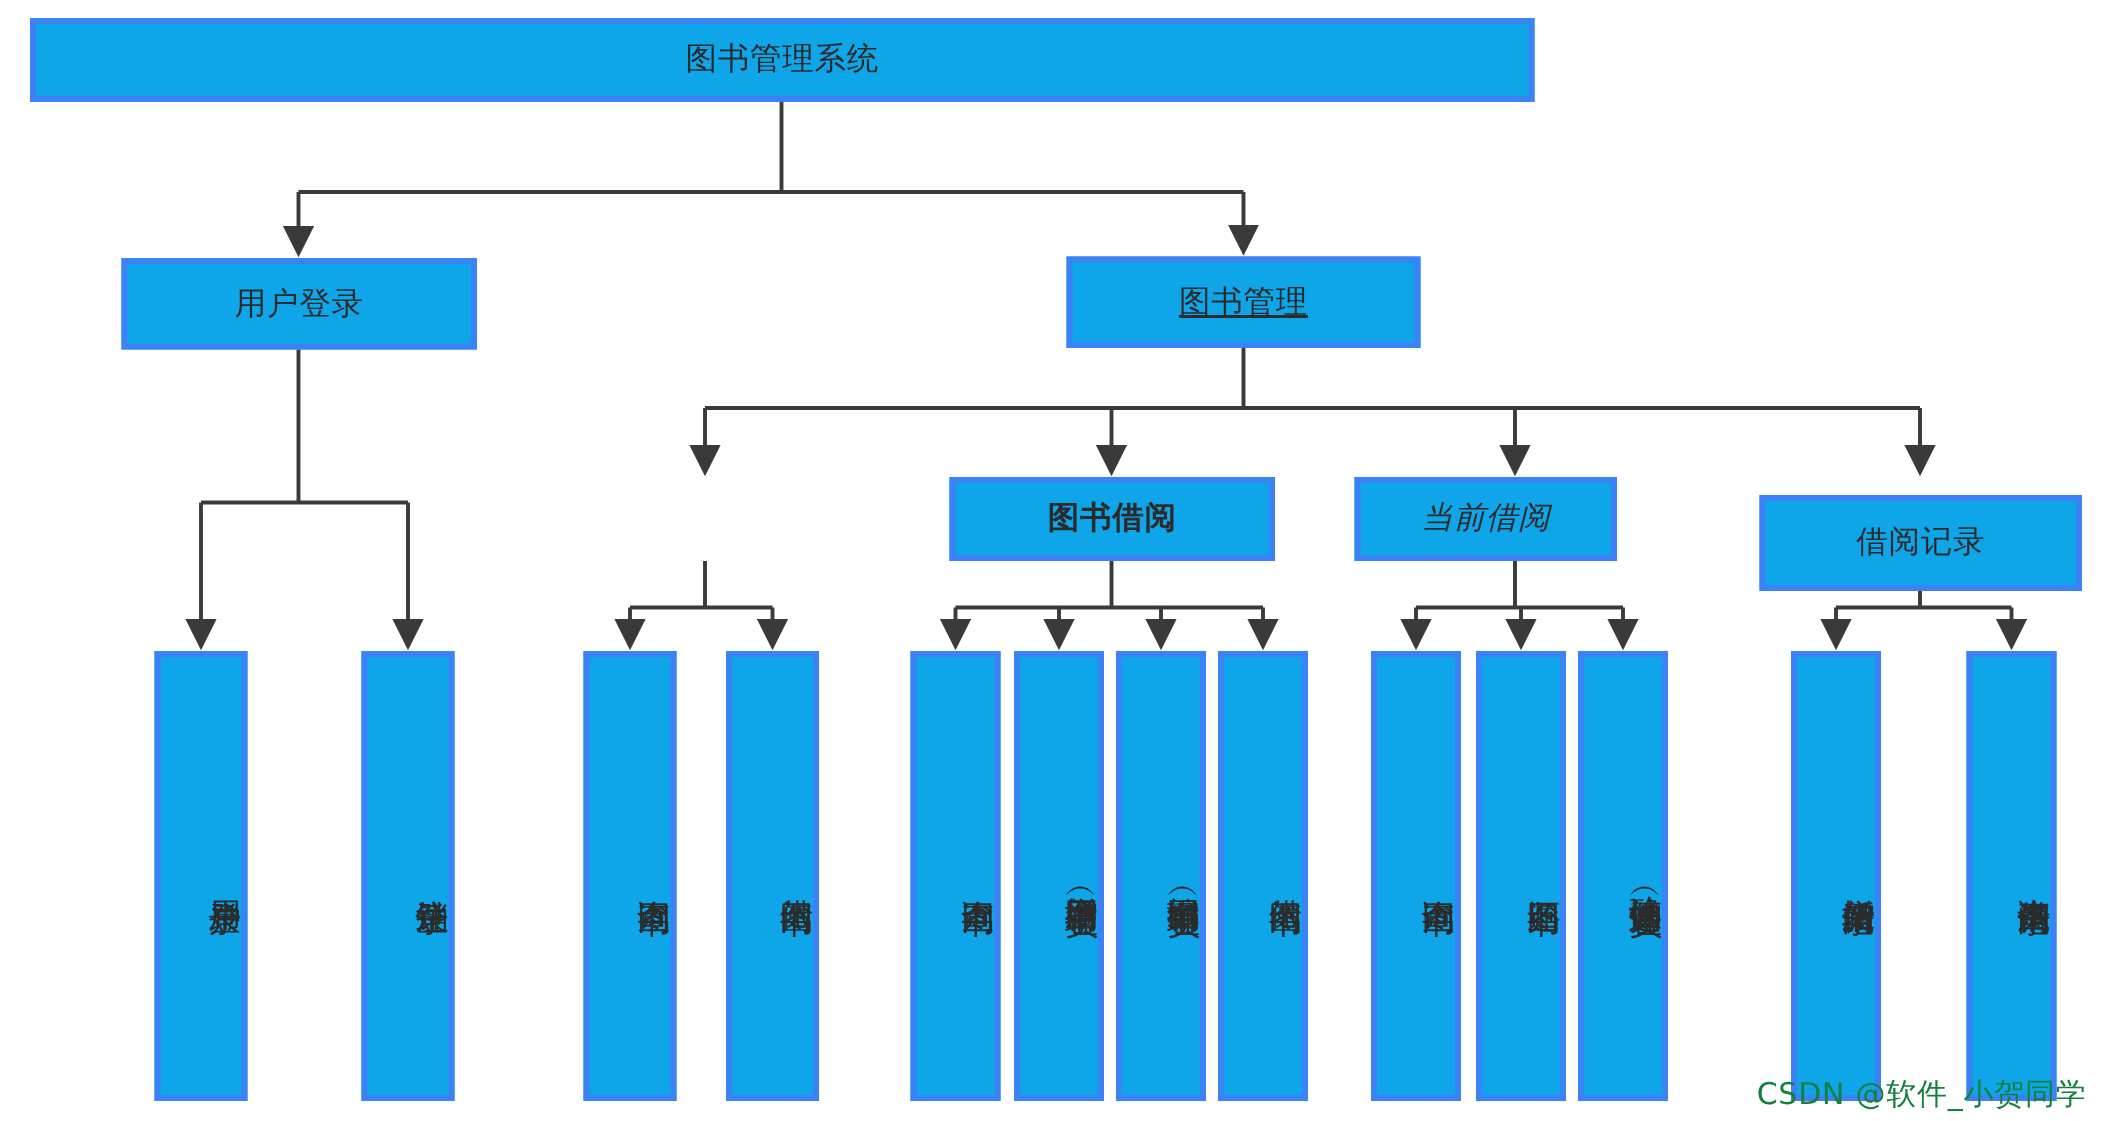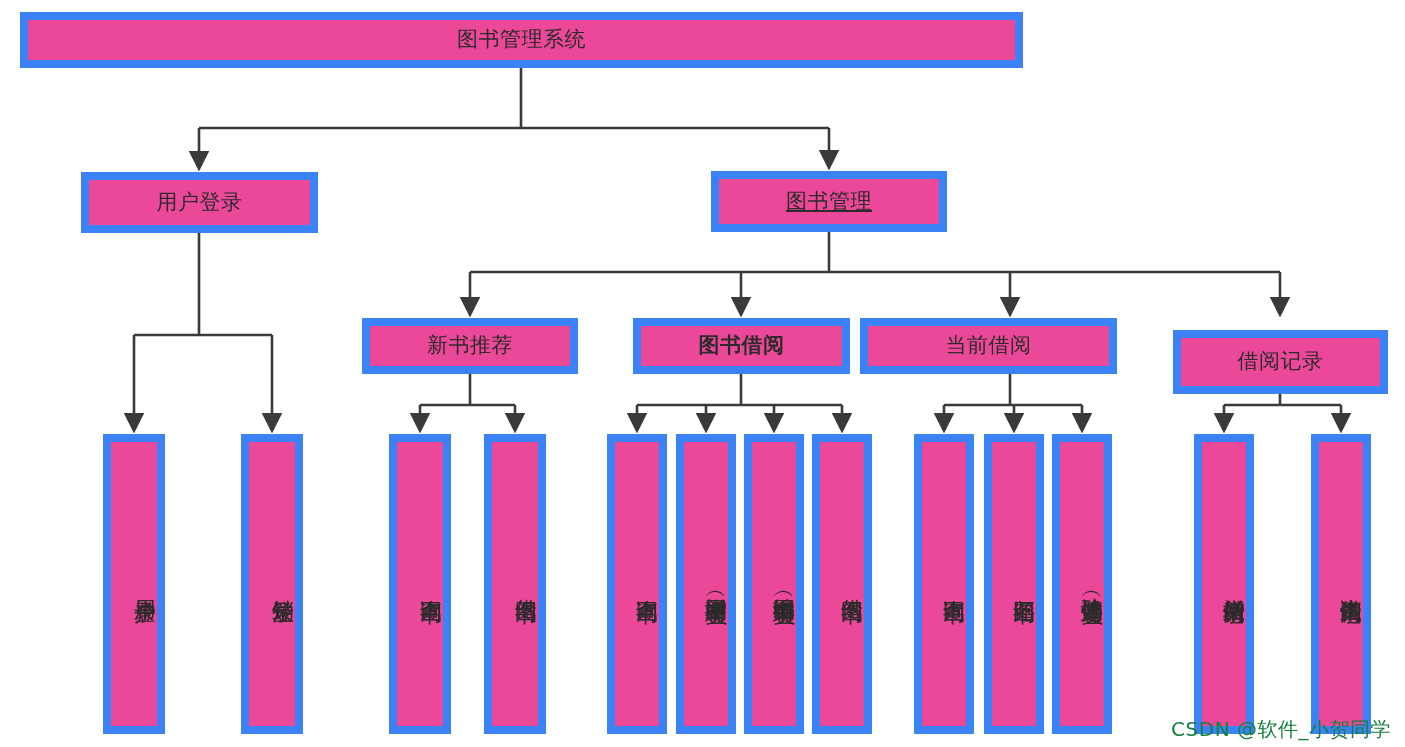--- a/index.html
+++ b/index.html
@@ -22,22 +22,22 @@
     position: absolute;
     left: 0;
     top: 0;
     width: 1405px;
     height: 747px;
     pointer-events: none;
   }
   .node {
     position: absolute;
     box-sizing: border-box;
-    border: 8px solid #3b82f6;
-    background: #ec4899;
+    border: 4px solid #3b82f6;
+    background: #0ea5e9;
     display: flex;
     align-items: center;
     justify-content: center;
     color: #2b2b2b;
     line-height: 1.12;
   }
   .node.horizontal {
     font-size: 21px;
     letter-spacing: 0.5px;
   }
@@ -127,27 +127,24 @@
     <span class="label">图书管理系统</span>
   </div>
 
   <div class="node horizontal" style="left:81px; top:172px; width:237px; height:61px;">
     <span class="label">用户登录</span>
   </div>
   <div class="node horizontal" style="left:711px; top:171px; width:236px; height:61px;text-decoration:underline;">
     <span class="label">图书管理</span>
   </div>
 
-  <div class="node horizontal" style="left:362px; top:318px; width:216px; height:56px;">
-    <span class="label">新书推荐</span>
-  </div>
   <div class="node horizontal" style="left:633px; top:318px; width:217px; height:56px;font-weight:bold;">
     <span class="label">图书借阅</span>
   </div>
-  <div class="node horizontal" style="left:860px; top:318px; width:257px; height:56px;">
+  <div class="node horizontal" style="left:903px; top:318px; width:175px; height:56px;font-style:italic;">
     <span class="label">当前借阅</span>
   </div>
   <div class="node horizontal" style="left:1173px; top:330px; width:215px; height:64px;">
     <span class="label">借阅记录</span>
   </div>
 
   <div class="node vertical" style="left:103px; top:434px; width:62px; height:300px;">
     <span class="label">用户登录</span>
   </div>
   <div class="node vertical" style="left:241px; top:434px; width:62px; height:300px;">

